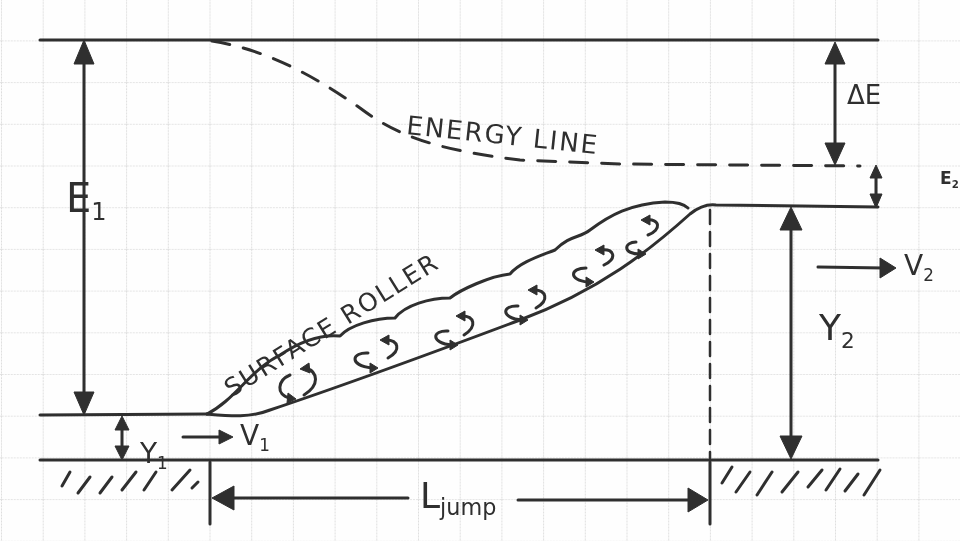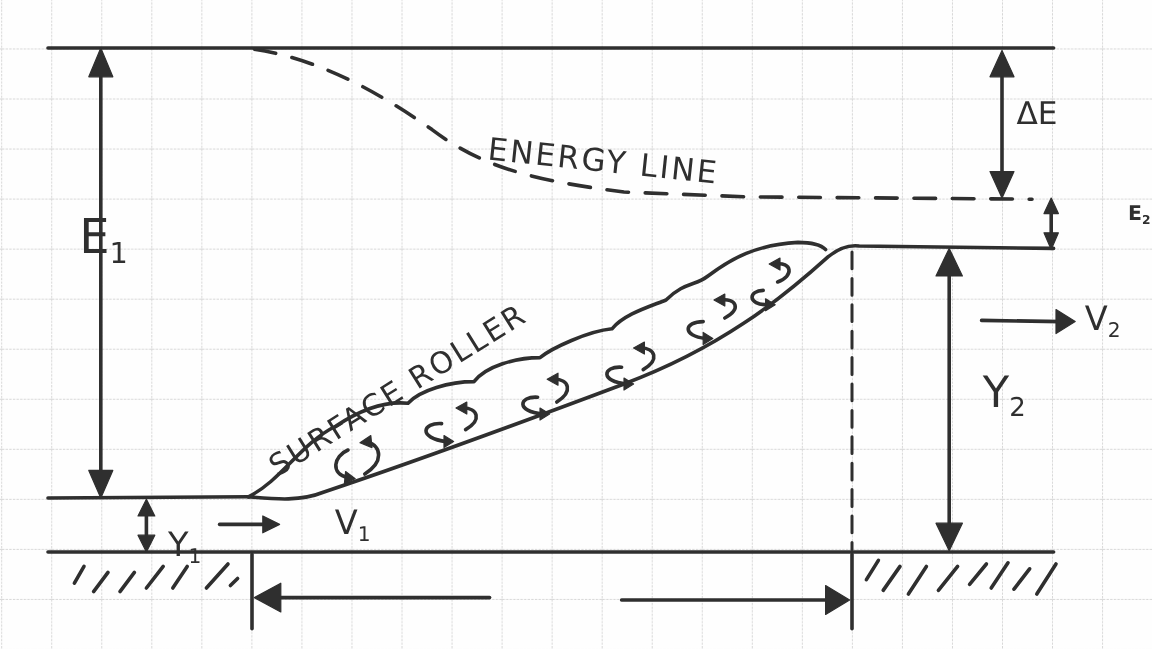--- a/index.html
+++ b/index.html
@@ -137,25 +137,28 @@
   </div>
 
   <div class="lbl" style="left:408px; top:112px; font-size:26px; letter-spacing:2px; transform:rotate(6deg); transform-origin:left top;">ENERGY LINE</div>
 
   <div class="lbl" style="left:220px; top:380px; font-size:25px; letter-spacing:2px; transform:rotate(-32deg); transform-origin:left top;">SURFACE ROLLER</div>
 
   <div class="lbl" style="left:140px; top:440px; font-size:28px;">
     <span>Y</span><span class="sub">1</span>
   </div>
 
-  <div class="lbl" style="left:240px; top:422px; font-size:28px;margin-left:39px;">
+  <div class="lbl" style="left:240px; top:422px; font-size:28px;">
     <span>V</span><span class="sub">1</span>
   </div>
 
   <div class="lbl" style="left:806px; top:310px; font-size:36px;margin-left:13px;">
     <span>Y</span><span class="sub">2</span>
   </div>
 
   <div class="lbl" style="left:904px; top:252px; font-size:28px;">
     <span>V</span><span class="sub">2</span>
   </div>
 
+  <div class="lbl" style="left:420px; top:478px; font-size:36px;">
+    <span>L</span><span class="sub" style="font-size:0.62em; top:0.3em;">jump</span>
+  </div>
 </div>
 
 </body></html>

